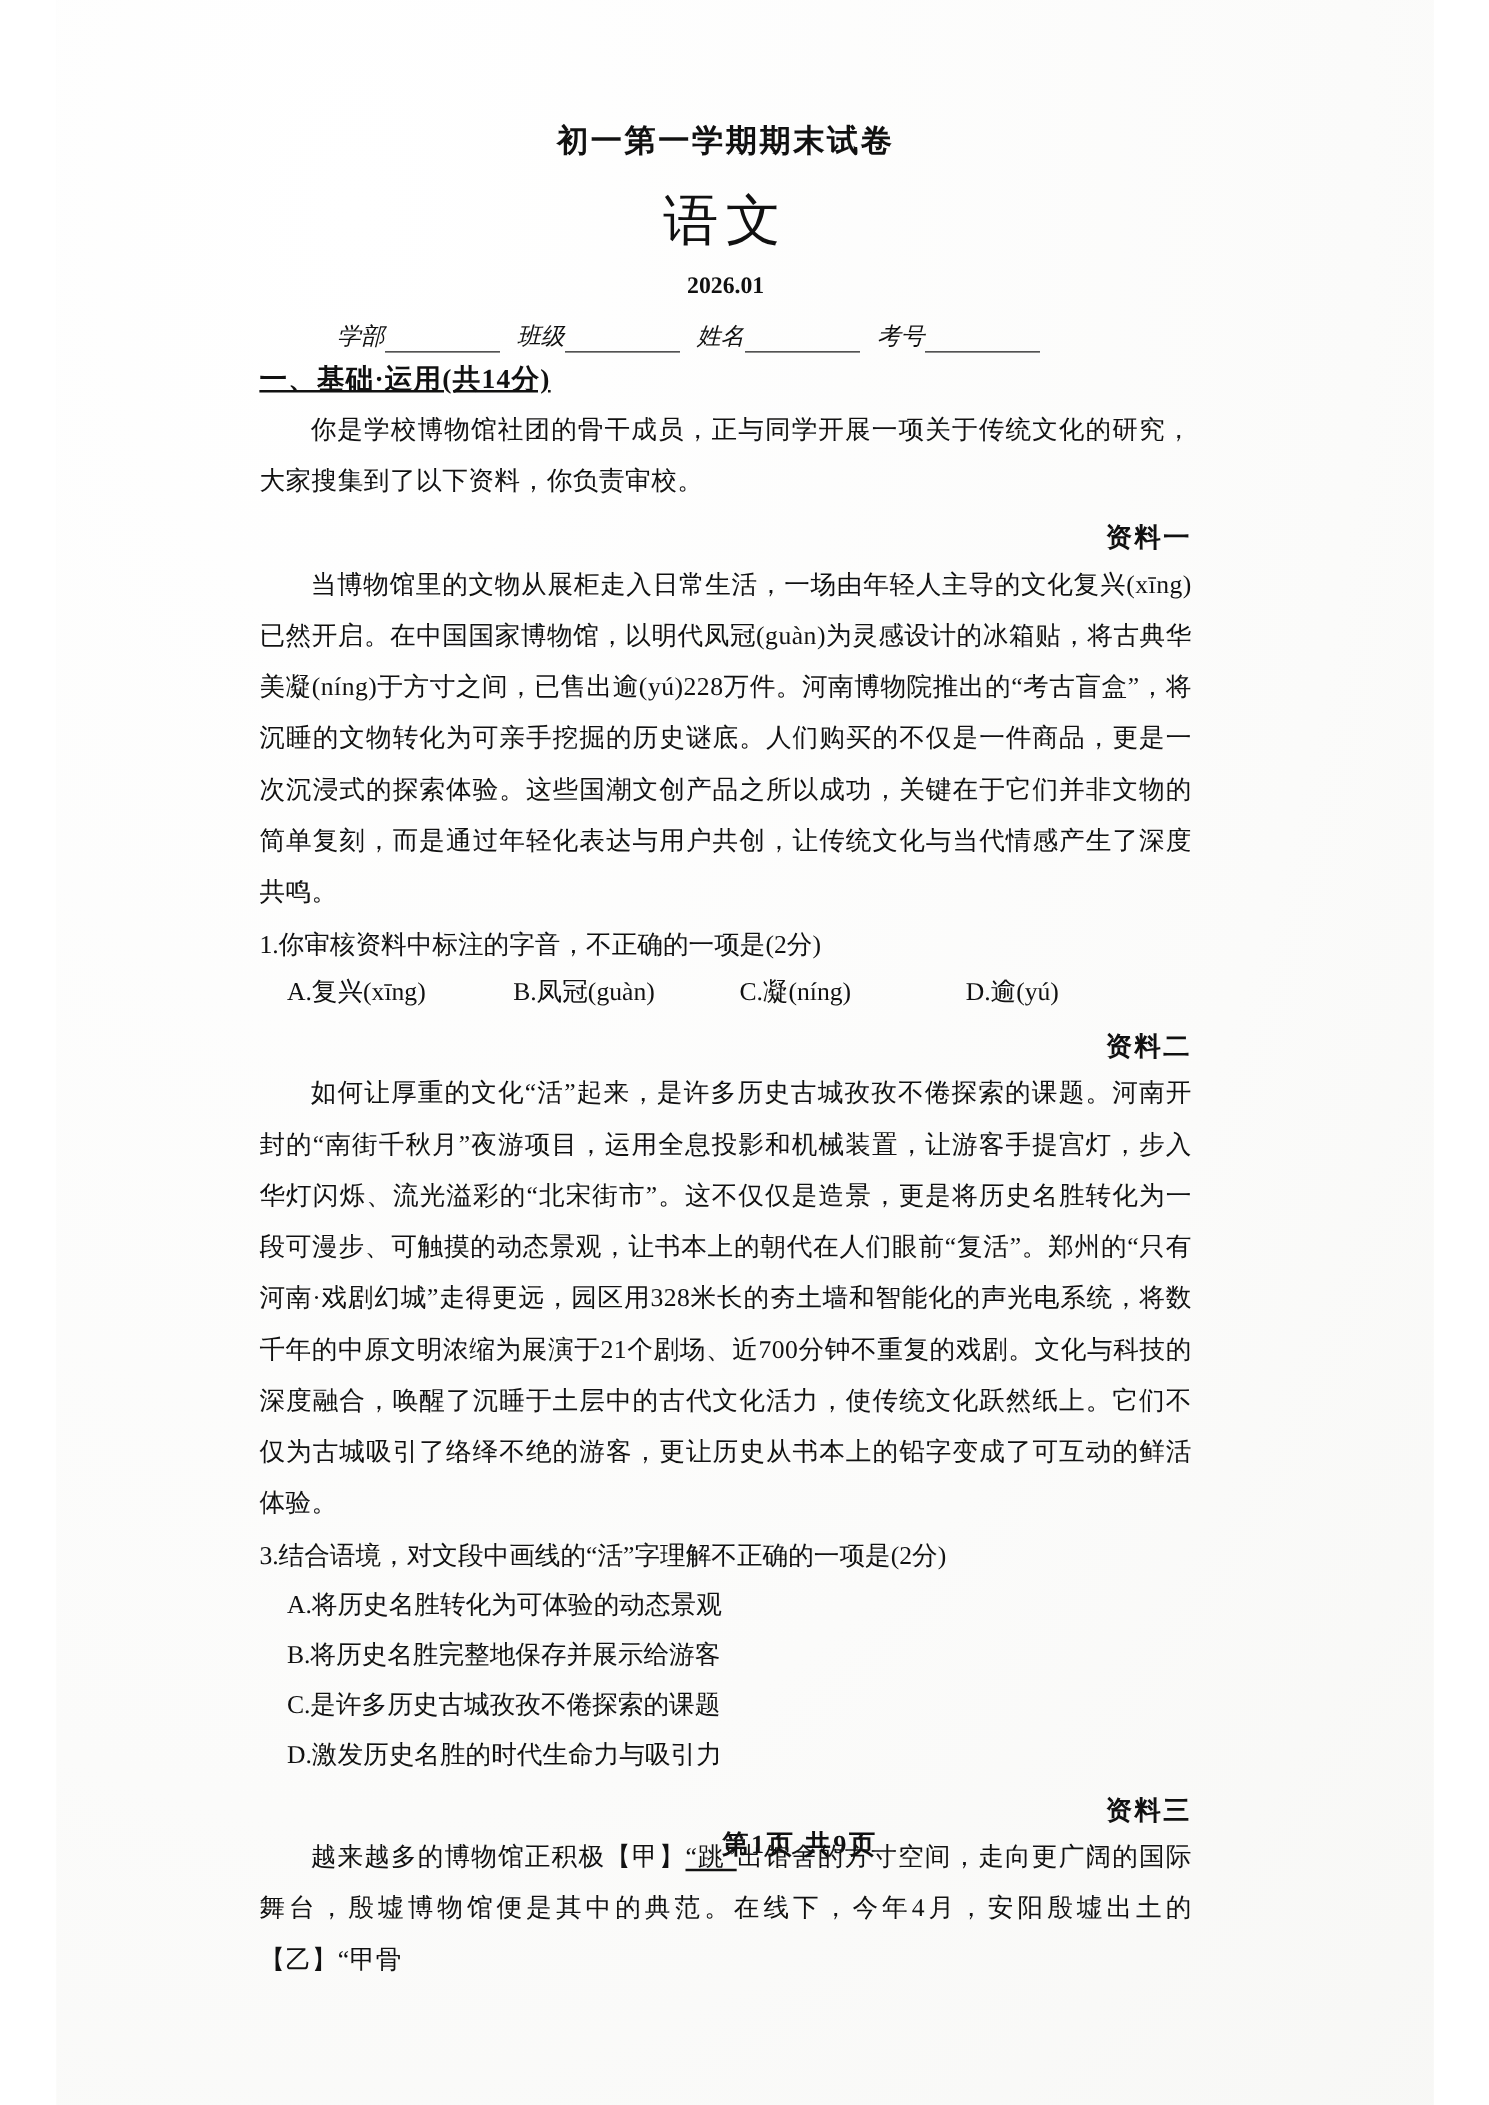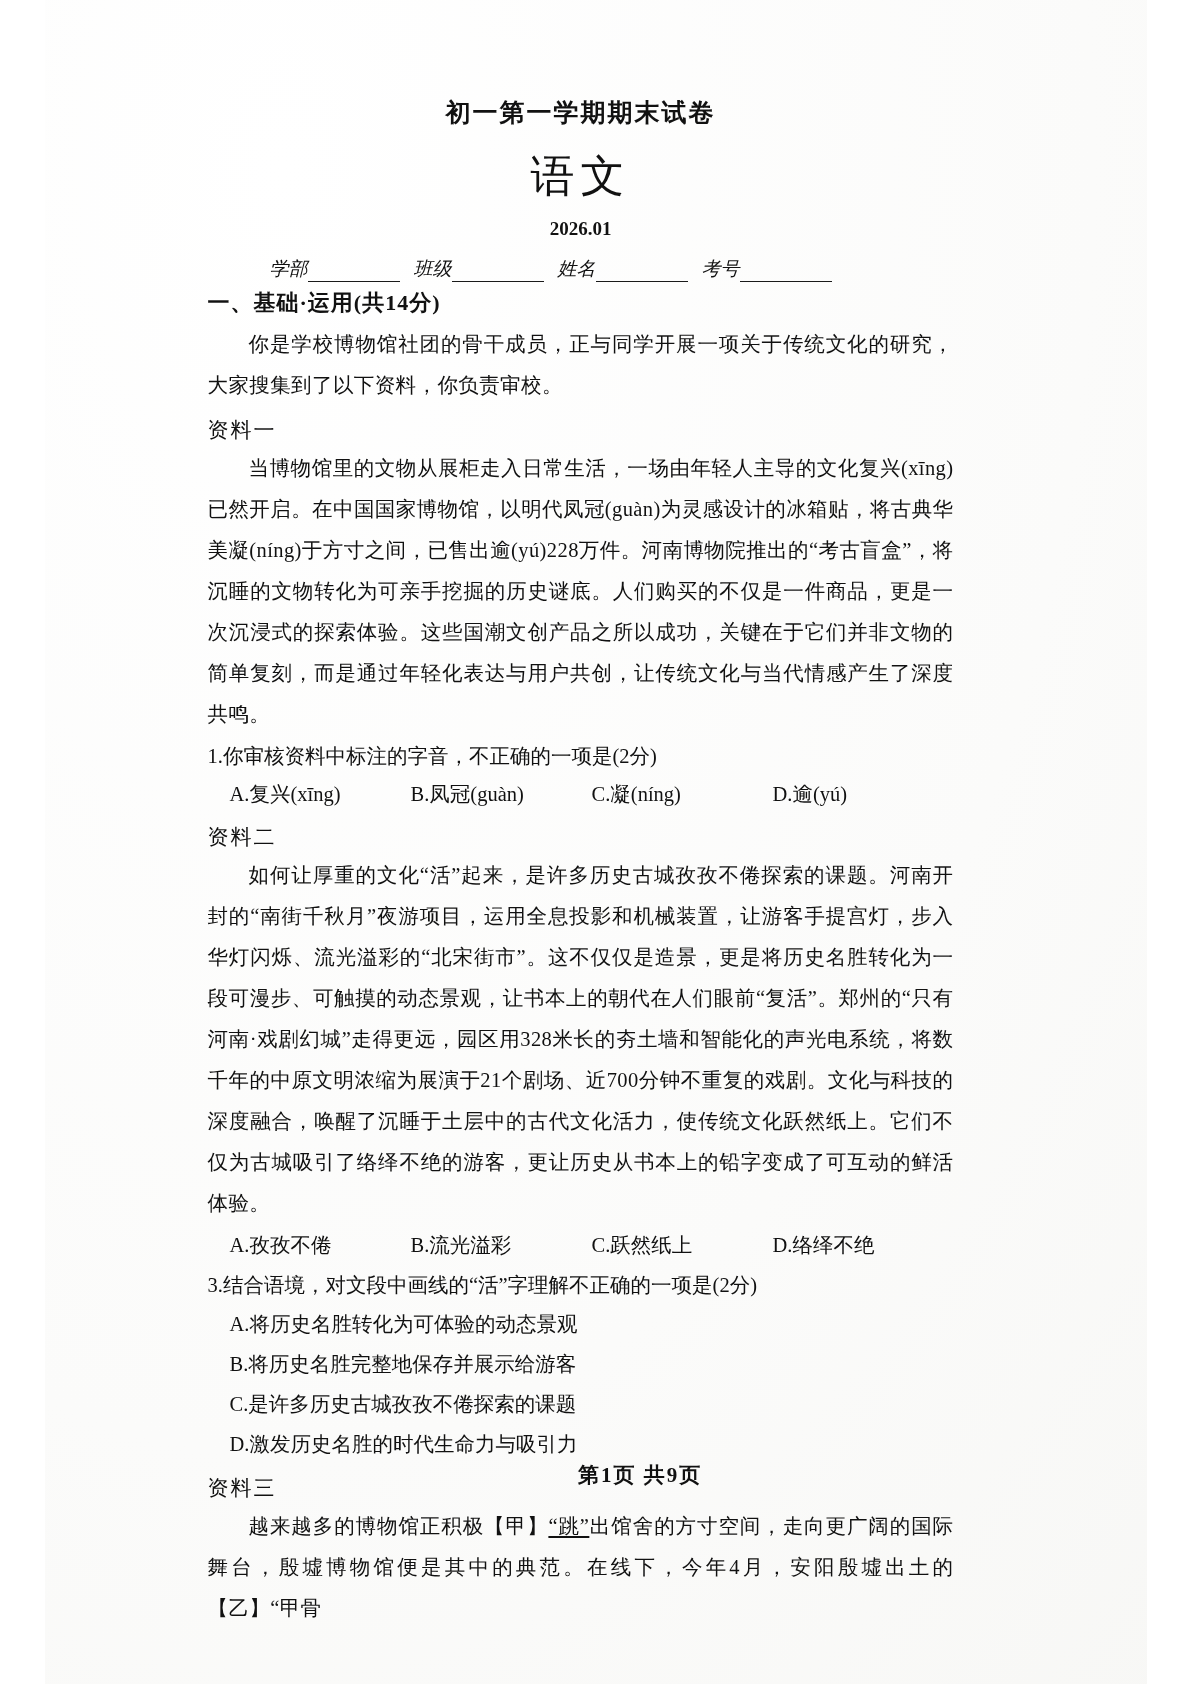--- a/index.html
+++ b/index.html
@@ -77,34 +77,35 @@
     display: inline-block;
     width: 92px;
     border-bottom: 1.6px solid #1a1a1a;
     height: 18px;
   }
   .section-heading {
     font-size: 22px;
     font-weight: bold;
     margin: 6px 0 6px 0;
     letter-spacing: 1px;
+    text-decoration: underline;
   }
   .para {
     font-size: 20.5px;
     line-height: 41px;
     text-align: justify;
     text-justify: inter-ideograph;
     text-indent: 2em;
     margin: 0 0 2px 0;
     letter-spacing: 0.4px;
   }
   .material-heading {
-    text-align: left;
+    text-align: right;
     font-size: 21px;
-    font-weight: normal;
+    font-weight: bold;
     margin: 10px 0 4px 0;
     letter-spacing: 2px;
   }
   .question {
     font-size: 20.5px;
     line-height: 38px;
     margin: 2px 0 0 0;
     text-indent: 0;
   }
   .options-row {
@@ -182,26 +183,20 @@
     <div class="options-row">
       <span class="opt">A.复兴(xīng)</span>
       <span class="opt">B.凤冠(guàn)</span>
       <span class="opt">C.凝(níng)</span>
       <span class="opt">D.逾(yú)</span>
     </div>
 
     <div class="material-heading">资料二</div>
     <p class="para">如何让厚重的文化“活”起来，是许多历史古城孜孜不倦探索的课题。河南开封的“南街千秋月”夜游项目，运用全息投影和机械装置，让游客手提宫灯，步入华灯闪烁、流光溢彩的“北宋街市”。这不仅仅是造景，更是将历史名胜转化为一段可漫步、可触摸的动态景观，让书本上的朝代在人们眼前“复活”。郑州的“只有河南·戏剧幻城”走得更远，园区用328米长的夯土墙和智能化的声光电系统，将数千年的中原文明浓缩为展演于21个剧场、近700分钟不重复的戏剧。文化与科技的深度融合，唤醒了沉睡于土层中的古代文化活力，使传统文化跃然纸上。它们不仅为古城吸引了络绎不绝的游客，更让历史从书本上的铅字变成了可互动的鲜活体验。</p>
 
-    <div class="options-row">
-      <span class="opt">A.孜孜不倦</span>
-      <span class="opt">B.流光溢彩</span>
-      <span class="opt">C.跃然纸上</span>
-      <span class="opt">D.络绎不绝</span>
-    </div>
 
     <div class="question">3.结合语境，对文段中画线的“活”字理解不正确的一项是(2分)</div>
     <div class="option-line">A.将历史名胜转化为可体验的动态景观</div>
     <div class="option-line">B.将历史名胜完整地保存并展示给游客</div>
     <div class="option-line">C.是许多历史古城孜孜不倦探索的课题</div>
     <div class="option-line">D.激发历史名胜的时代生命力与吸引力</div>
 
     <div class="material-heading">资料三</div>
     <p class="para"><span>越来越多的博物馆正积极【甲】</span><span class="u-underline">“跳”</span><span>出馆舍的方寸空间，走向更广阔的国际舞台，殷墟博物馆便是其中的典范。在线下，今年4月，安阳殷墟出土的【乙】</span><span>“甲骨</span></p>
 

